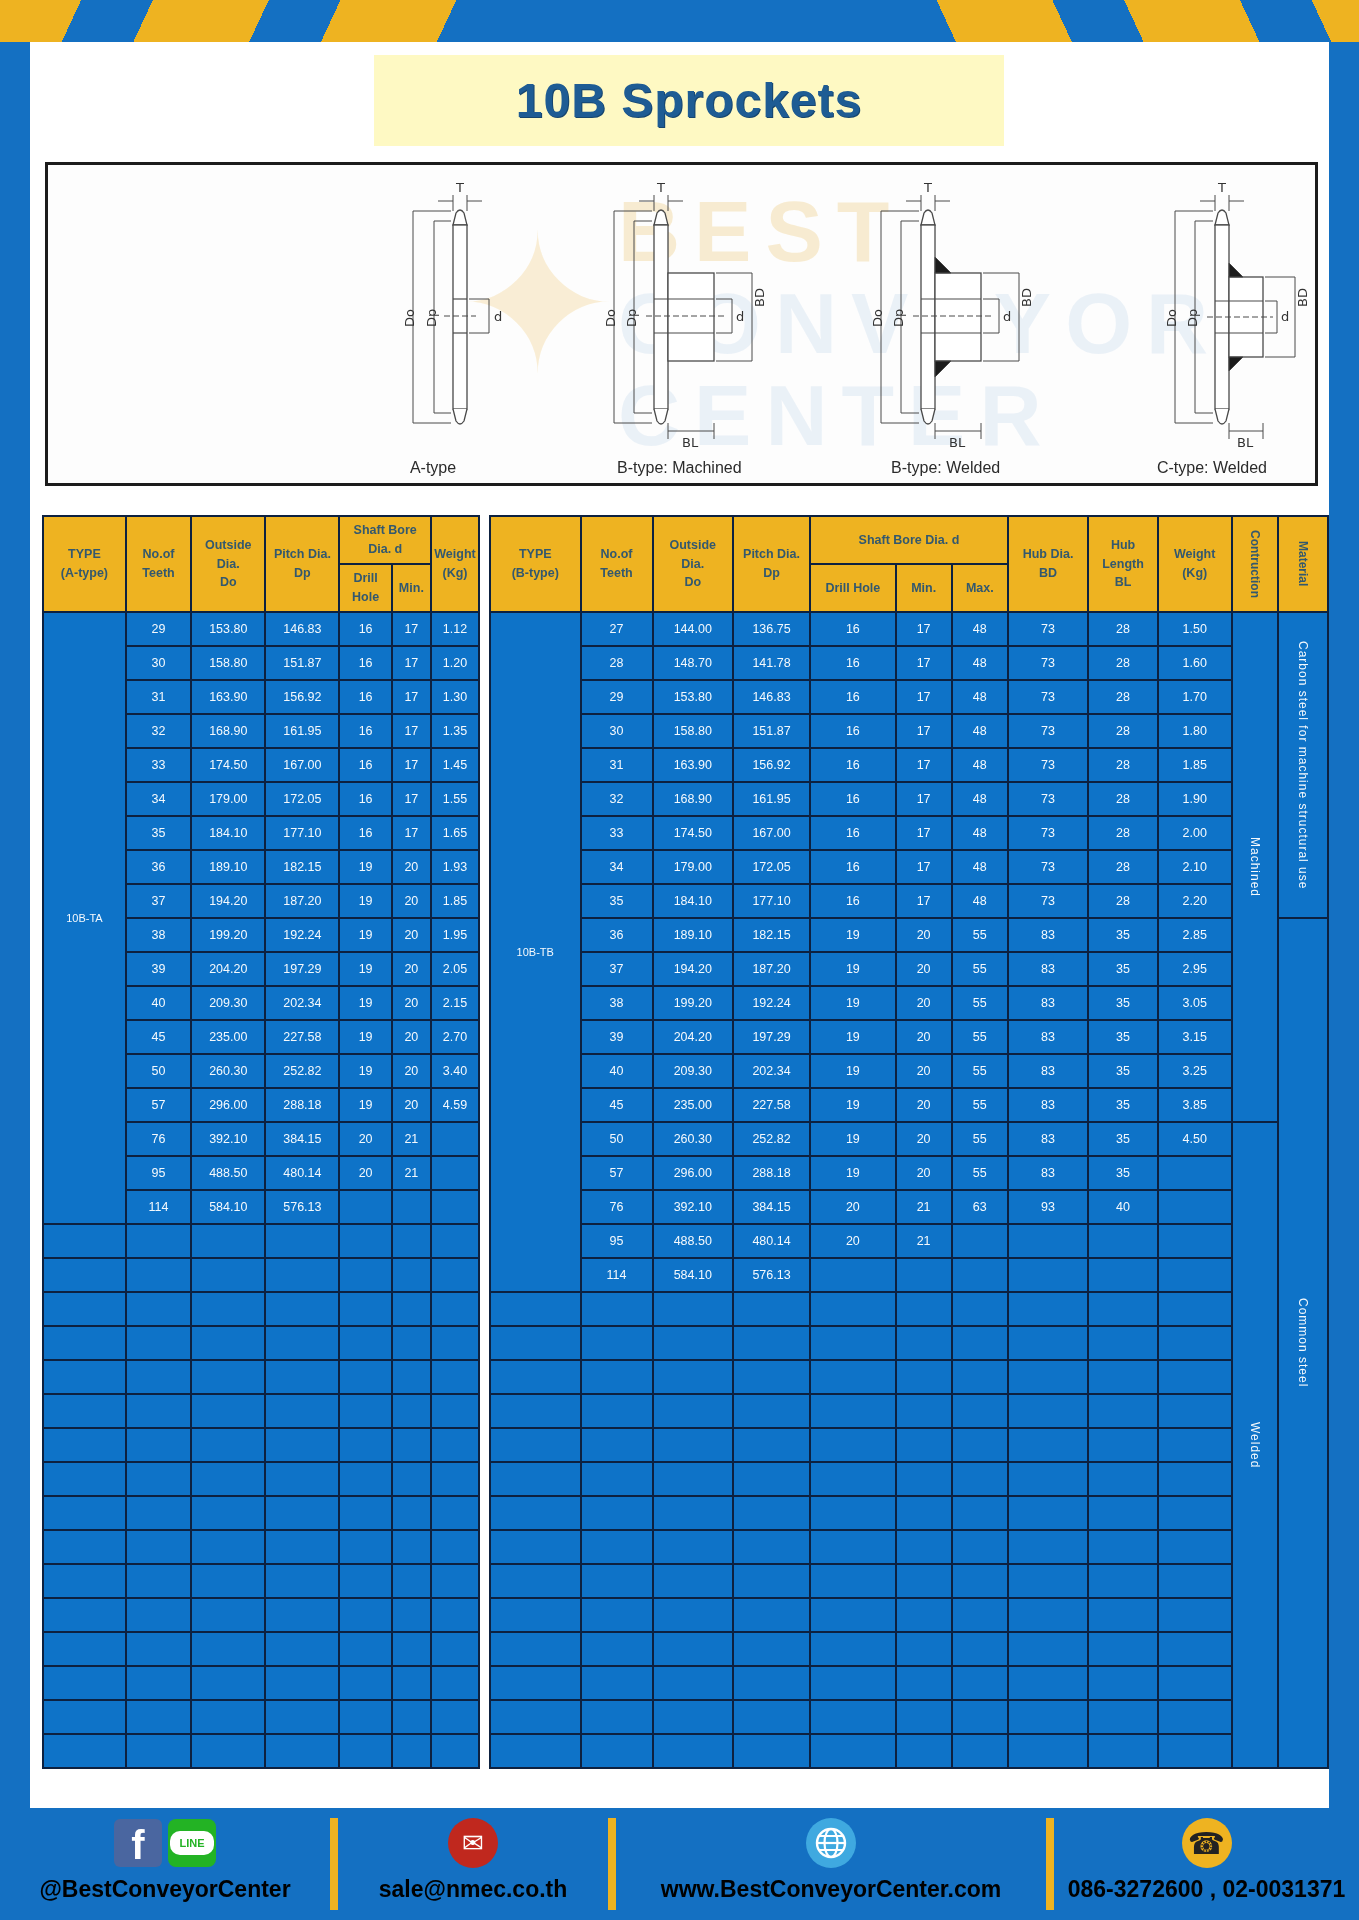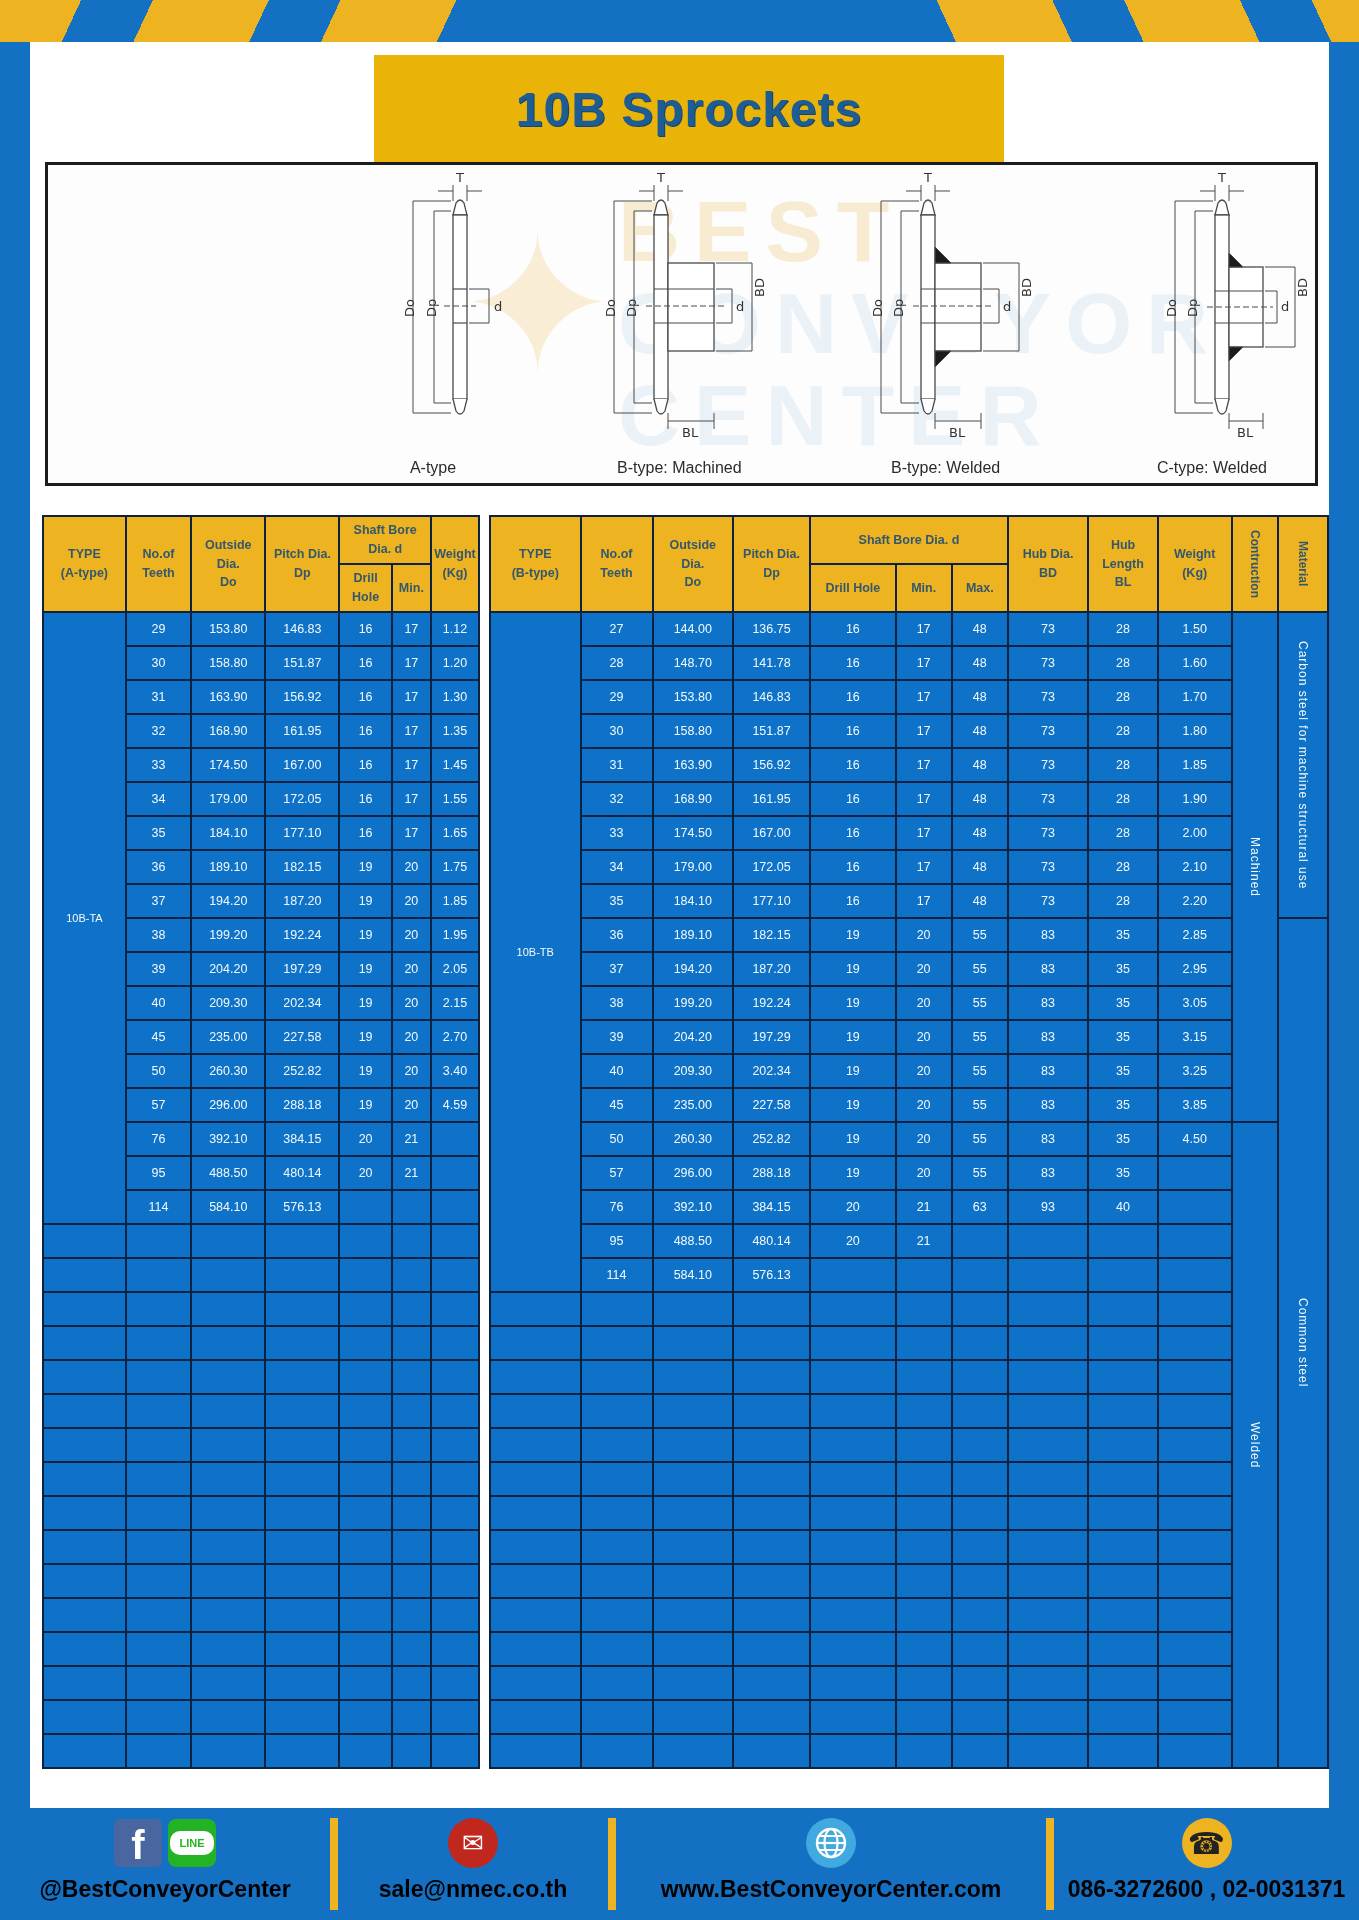--- a/index.html
+++ b/index.html
@@ -4,33 +4,33 @@
 <style>
   html,body{margin:0;padding:0;}
   body{width:1359px;height:1920px;position:relative;font-family:"Liberation Sans","DejaVu Sans",sans-serif;background:#1470c2;overflow:hidden;}
   
   .top-band{position:absolute;left:0;top:0;width:1359px;height:42px;background:#1470c2;overflow:hidden;}
   .stripes{position:absolute;top:-10px;height:62px;width:500px;}
   .stripes.left{left:-30px;background:repeating-linear-gradient(115deg,#eeb321 0 105px,#1470c2 105px 170px);}
   .stripes.right{right:-30px;background:repeating-linear-gradient(65deg,#1470c2 0 65px,#eeb321 65px 170px);}
   .content{position:absolute;left:30px;top:42px;width:1299px;height:1766px;background:#ffffff;}
   
-  .title-banner{position:absolute;left:344px;top:13px;width:630px;height:109px;background:#eab308;display:flex;align-items:center;justify-content:center;}
+  .title-banner{position:absolute;left:344px;top:13px;width:630px;height:91px;background:#fef9c3;display:flex;align-items:center;justify-content:center;}
   .title-banner span{font-size:48px;font-weight:bold;color:#1e5c94;letter-spacing:1px;text-shadow:1px 1px 0 #16456e;}
   
   .diagram-panel{position:absolute;left:15px;top:120px;width:1267px;height:318px;background:#fdfdfd;border:3px solid #1c1c1c;overflow:hidden;}
   .watermark{position:absolute;left:400px;top:20px;width:760px;opacity:.5;pointer-events:none;line-height:92px;}
   .watermark .wm-star{position:absolute;left:10px;top:30px;font-size:190px;color:#f6dfae;line-height:180px;}
   .watermark .wm-txt{display:block;margin-left:170px;font-size:86px;font-weight:bold;letter-spacing:14px;color:#d9e6f2;}
   .watermark .wm-txt.gold{color:#f3dba6;}
   .specs{position:absolute;left:20px;top:92px;}
   .spec-line{font-size:19px;font-weight:bold;color:#1d5e8e;line-height:28px;white-space:pre;}
   .figures{position:absolute;left:310px;top:8px;right:8px;bottom:6px;display:flex;justify-content:space-between;align-items:flex-end;}
   .figures figure{margin:0;text-align:center;}
-  .figures figcaption{font-size:16px;color:#2b2b2b;margin-top:12px;font-family:"Liberation Sans",sans-serif;}
+  .figures figcaption{font-size:16px;color:#2b2b2b;margin-top:2px;font-family:"Liberation Sans",sans-serif;}
   .diag-svg text{font-size:13px;fill:#333;font-family:"DejaVu Sans",sans-serif;}
   .diag-svg line,.diag-svg path,.diag-svg rect{stroke:#4a4a4a;}
   
   .tables{position:absolute;left:12px;top:473px;display:flex;gap:9px;}
   table{border-collapse:collapse;table-layout:fixed;}
   #tableA{width:438px;}
   #tableB{width:840px;}
   th,td{border:2px solid #0d2140;padding:0;overflow:hidden;}
   thead th{background:#eeb321;color:#33586e;font-weight:bold;font-size:12.5px;white-space:pre-line;line-height:1.5;}
   thead tr{height:48px;}
@@ -317,21 +317,21 @@
             <td>16</td>
             <td>17</td>
             <td>1.65</td>
           </tr>
           <tr>
             <td>36</td>
             <td>189.10</td>
             <td>182.15</td>
             <td>19</td>
             <td>20</td>
-            <td>1.75</td>
+            <td>1.93</td>
           </tr>
           <tr>
             <td>37</td>
             <td>194.20</td>
             <td>187.20</td>
             <td>19</td>
             <td>20</td>
             <td>1.85</td>
           </tr>
           <tr>

